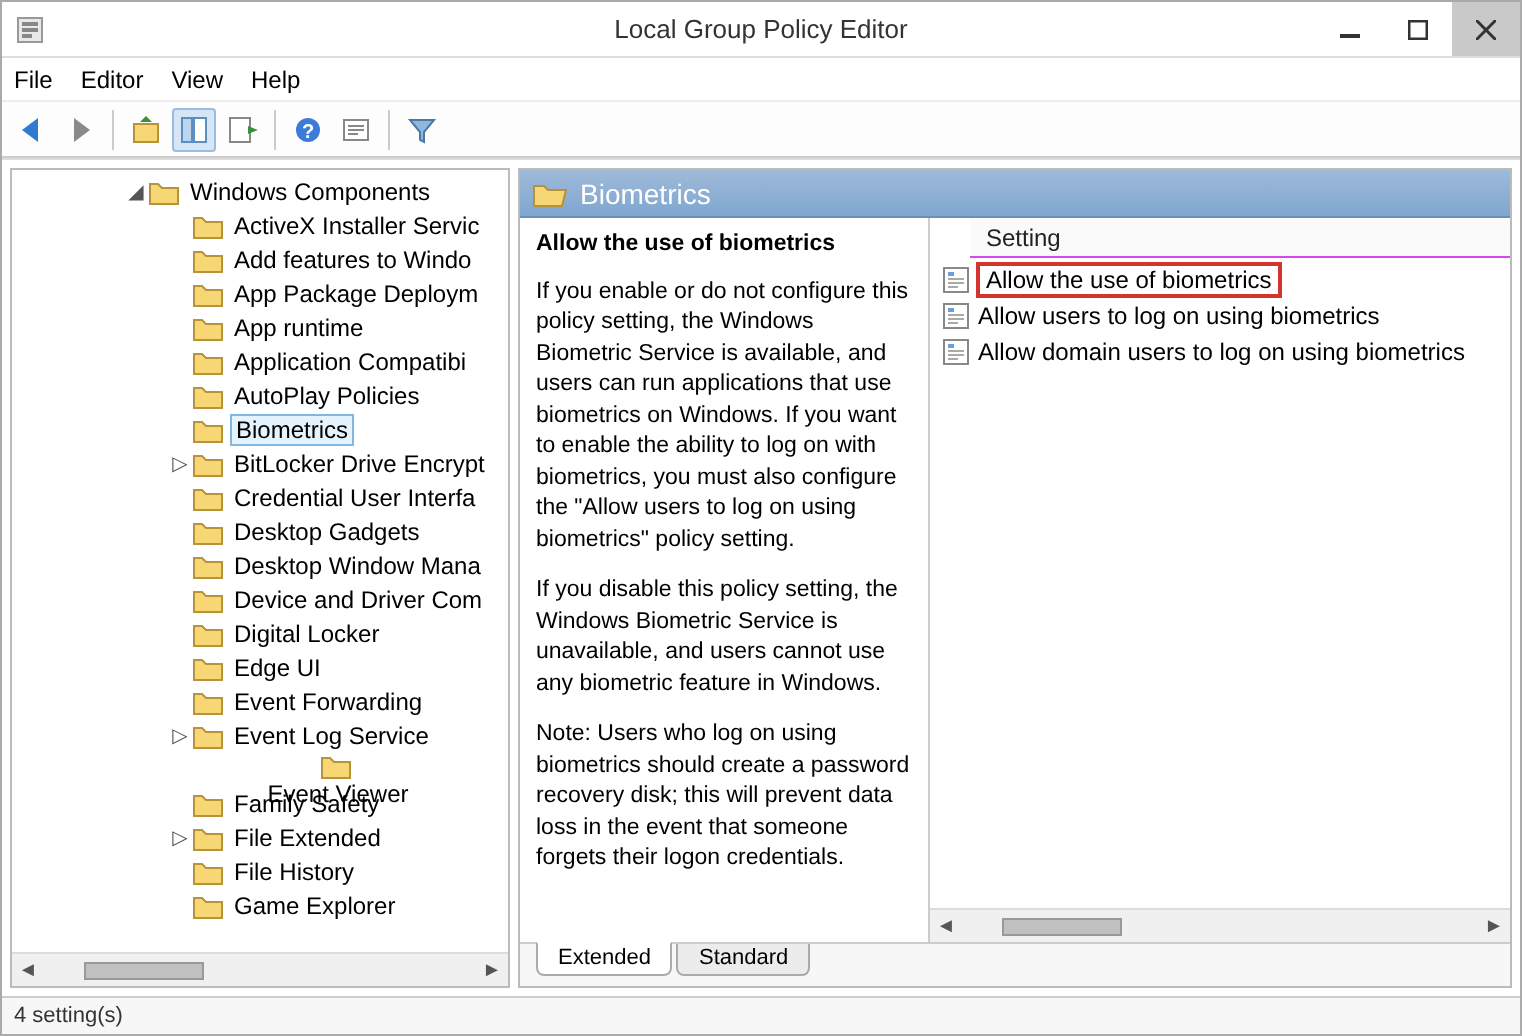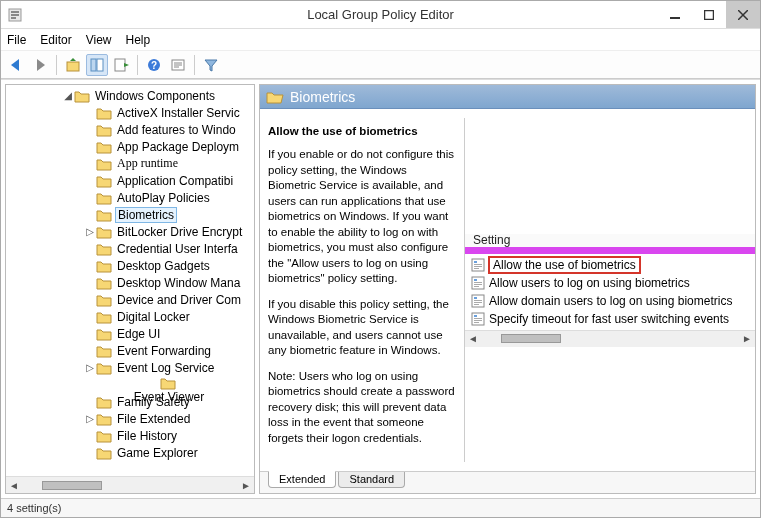--- a/index.html
+++ b/index.html
@@ -145,47 +145,47 @@
     align-items:center;
     padding-left:6px;
     font-size:14px;
     gap:6px;
     border-bottom:1px solid #6a8fbb;
   }
   .right-body {
     flex:1;
     display:flex;
     min-height:0;
-    align-items:center;
   }
   .desc-col {
     width: 205px;
     border-right:1px solid #ccc;
     padding:6px 8px;
     overflow:hidden;
     font-size:11.5px;
     line-height:1.35;
   }
   .desc-col .setting-name { font-weight:bold; margin-bottom:8px; display:block;}
   .desc-col p { margin:0 0 10px 0; }
   .list-col {
     flex:1;
     display:flex;
     flex-direction:column;
     min-width:0;
     position:relative;
   }
   .list-header {
     height:20px;
-    border-bottom:7px solid #d946ef;
+    border-bottom:1px solid #d946ef;
     padding-left:8px;
     display:flex;
     align-items:center;
     color:#222;
     background:#fafafa;
+    margin-left:20px;
   }
   .list-body {
     flex:1;
     padding:2px 4px;
     overflow:hidden;
   }
   .setting-row {
     display:flex;
     align-items:center;
     height:18px;
@@ -375,21 +375,21 @@
         </div>
         <div class="node" style="padding-left: 78px;">
           <span class="exp"></span>
           <span class="folder">
             <svg width="16" height="14">
               <polygon points="1,3 5,3 7,5 15,5 15,13 1,13" fill="#f7d774" stroke="#b8923b"></polygon>
             </svg>
           </span>
           <span class="label">App Package Deploym</span>
         </div>
-        <div class="node" style="padding-left: 78px; font-family: Liberation Serif, serif;">
+        <div class="node" style="padding-left: 78px;">
           <span class="exp"></span>
           <span class="folder">
             <svg width="16" height="14">
               <polygon points="1,3 5,3 7,5 15,5 15,13 1,13" fill="#f7d774" stroke="#b8923b"></polygon>
             </svg>
           </span>
           <span class="label">App runtime</span>
         </div>
         <div class="node" style="padding-left: 78px;">
           <span class="exp"></span>
@@ -600,32 +600,20 @@
                 <svg width="14" height="14">
                   <rect x="1" y="1" width="12" height="12" fill="#fff" stroke="#888"></rect>
                   <rect x="3" y="3" width="3" height="2" fill="#6aa0dc"></rect>
                   <rect x="3" y="6" width="8" height="1" fill="#aaa"></rect>
                   <rect x="3" y="8" width="8" height="1" fill="#aaa"></rect>
                   <rect x="3" y="10" width="5" height="1" fill="#aaa"></rect>
                 </svg>
               </span>
               <span class="slabel">Allow domain users to log on using biometrics</span>
             </div>
-            <div class="setting-row">
-              <span class="sicon">
-                <svg width="14" height="14">
-                  <rect x="1" y="1" width="12" height="12" fill="#fff" stroke="#888"></rect>
-                  <rect x="3" y="3" width="3" height="2" fill="#6aa0dc"></rect>
-                  <rect x="3" y="6" width="8" height="1" fill="#aaa"></rect>
-                  <rect x="3" y="8" width="8" height="1" fill="#aaa"></rect>
-                  <rect x="3" y="10" width="5" height="1" fill="#aaa"></rect>
-                </svg>
-              </span>
-              <span class="slabel">Specify timeout for fast user switching events</span>
-            </div>
           </div>
         <div class="hscroll">
           <span class="arrow">◄</span>
           <div class="thumb"></div>
           <span class="arrow" style="margin-left:auto">►</span>
         </div>
       </div>
     </div>
     <div class="tabs">
       <div class="tab active">Extended</div>

